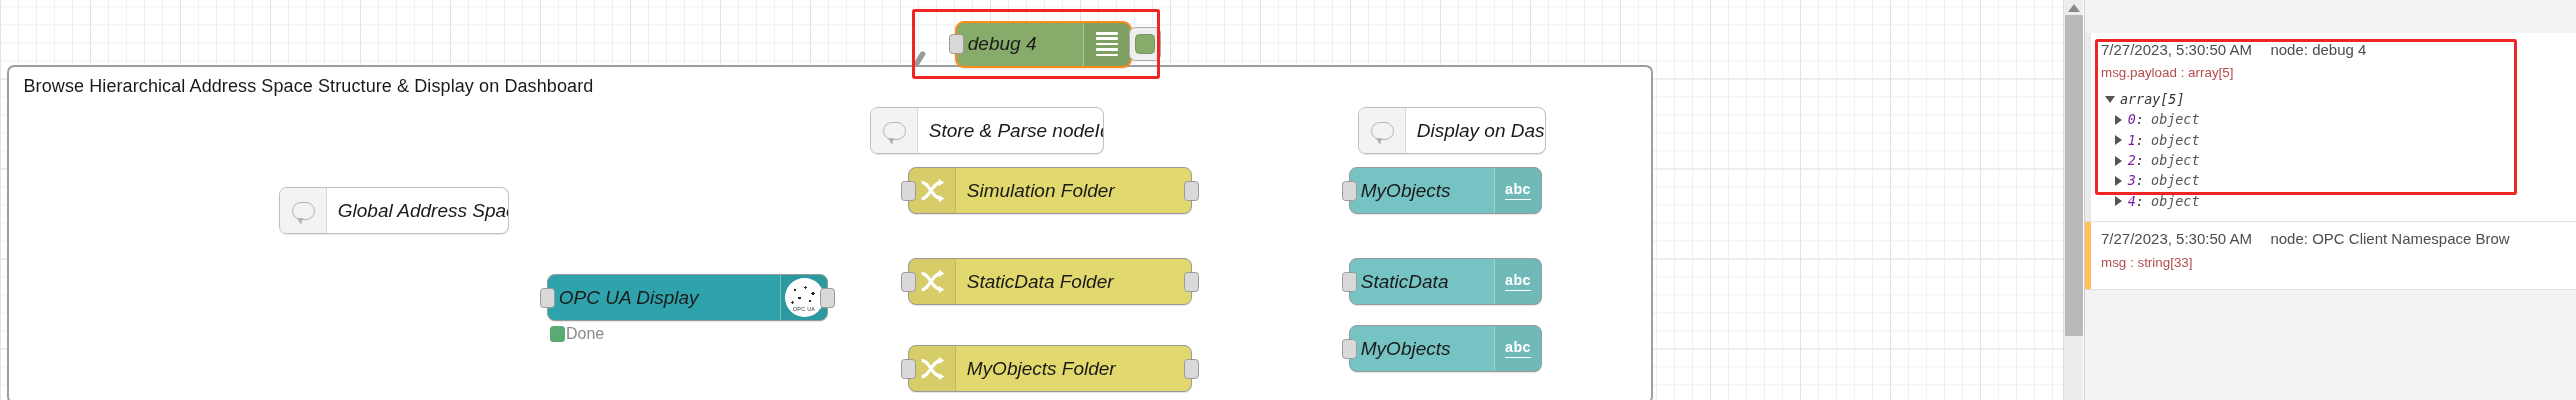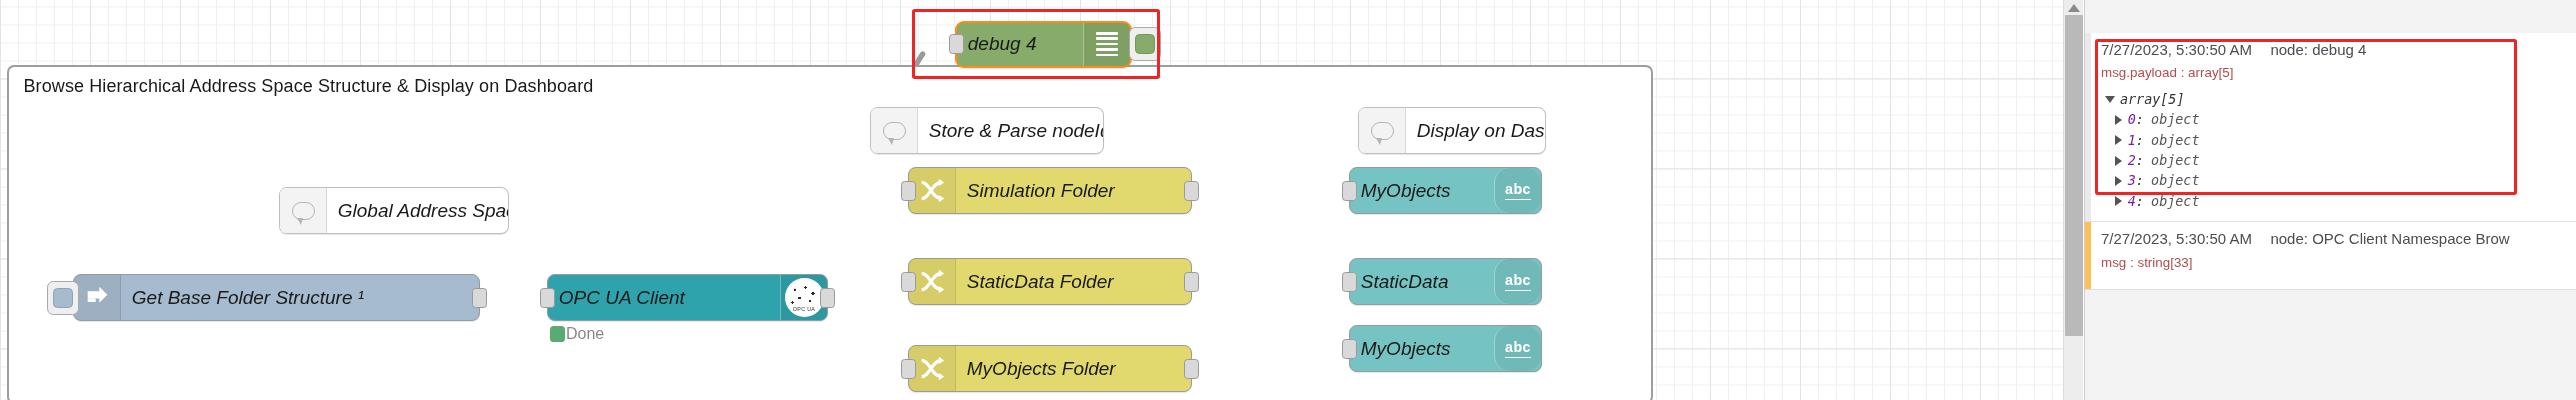--- a/index.html
+++ b/index.html
@@ -139,21 +139,21 @@
     border-left: 4.5px solid transparent; border-right: 2.7px solid transparent;
     border-top: 7.2px solid #b5b5b5;
   }
 
   
   .node-switch { background: #e2d96e; }
   .node-switch .icon-box.left { background: rgba(0,0,0,0.05); border-right: 0.9px solid rgba(0,0,0,0.10); }
 
   
   .node-uitext { background: #76c3c3; }
-  .node-uitext .icon-box.right { background: rgba(0,0,0,0.05); border-radius: 15px; }
+  .node-uitext .icon-box.right { background: rgba(0,0,0,0.05); }
   .abc {
     color: #ffffff; font-style: normal; font-weight: bold;
     font-size: 14.3px; letter-spacing: 0.4px;
     border-bottom: 1.8px solid #ffffff; line-height: 1.2;
   }
 
   
   .node-debug { background: #86ab6a; }
   .node-debug.selected { border: 2.7px solid #ff8c1a; border-radius: 9px; }
   .debug-lines { display: flex; flex-direction: column; gap: 2.7px; }
@@ -272,37 +272,24 @@
       <div class="label">Store &amp; Parse nodeId &amp; browseName</div>
     </div>
 
     <div class="node node-comment" style="left:1358px; top:107px; width:188px;">
       <div class="icon-box left">
         <div class="bubble"></div>
       </div>
       <div class="label">Display on Dashboard</div>
     </div>
 
-    <div class="node node-inject" style="left:73px; top:274px; width:407px;">
-      <div class="inject-btn">
-          <div class="sq"></div>
-        </div>
-      <div class="icon-box left">
-        <svg width="27" height="25" viewBox="0 0 30 28">
-          <path d="M4 7 h13 v-5 l9 9 -9 9 v-5 h-13 z" fill="#ffffff"></path>
-          <path d="M4 19 h9 v-4 h-9 z" fill="#ffffff"></path>
-        </svg>
-      </div>
-      <div class="label">Get Base Folder Structure ¹</div>
-      <div class="port out"></div>
-    </div>
 
     <div class="node node-opcua" style="left:547px; top:274px; width:281px;">
       <div class="port in"></div>
-      <div class="label">OPC UA Client</div>
+      <div class="label">OPC UA Display</div>
       <div class="icon-box right">
         <div class="opcua-badge">
           <div class="dots"></div>
           <div class="tag">OPC UA</div>
         </div>
       </div>
       <div class="port out"></div>
       <div class="status">
         <span class="dot"></span>
         <span>Done</span>

